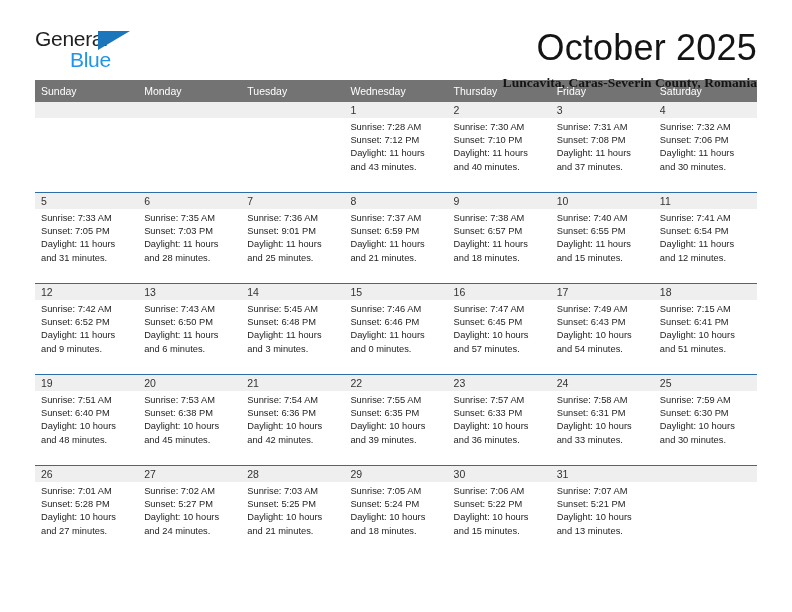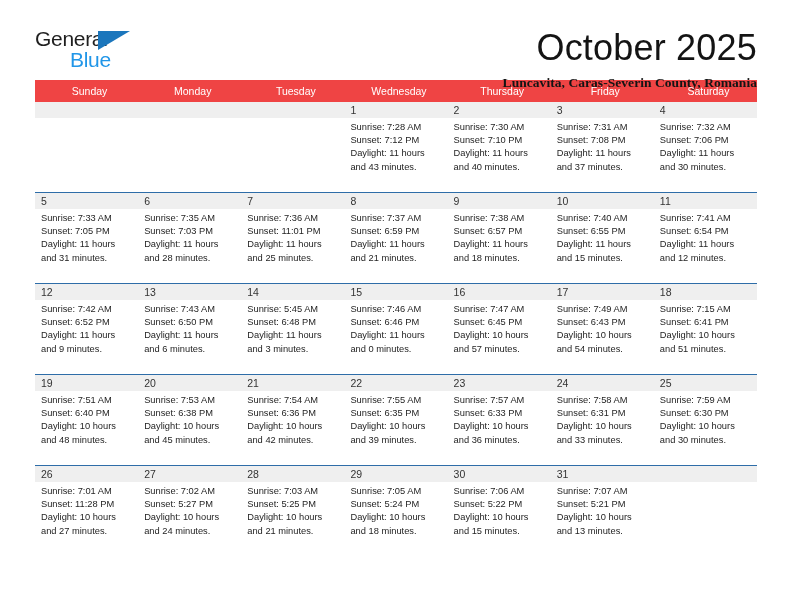--- a/index.html
+++ b/index.html
@@ -85,25 +85,25 @@
   }
 
   
   .calendar {
     width: 722px;
     margin-top: 8px;
     border-collapse: collapse;
     table-layout: fixed;
   }
   .calendar th {
-    background: #ef4444;
+    background: #737373;
     color: #ffffff;
     font-size: 10.5px;
     font-weight: normal;
-    text-align: center;
+    text-align: left;
     padding: 5px 0 5px 6px;
     height: 19px;
     box-sizing: border-box;
   }
   .calendar td {
     vertical-align: top;
     padding: 0;
     height: 90px;
     border-top: 1.6px solid #2e6da8;
     background: #ffffff;
@@ -267,21 +267,21 @@
                 <div>Daylight: 11 hours</div>
                 <div>and 28 minutes.</div>
               </div>
             </div>
           </td>
           <td>
             <div class="daycell">
               <div class="daynum-band">7</div>
               <div class="details">
                 <div>Sunrise: 7:36 AM</div>
-                <div>Sunset: 11:01 PM</div>
+                <div>Sunset: 9:01 PM</div>
                 <div>Daylight: 11 hours</div>
                 <div>and 25 minutes.</div>
               </div>
             </div>
           </td>
           <td>
             <div class="daycell">
               <div class="daynum-band">8</div>
               <div class="details">
                 <div>Sunrise: 7:37 AM</div>
@@ -482,21 +482,21 @@
               </div>
             </div>
           </td>
         </tr>
         <tr class="week">
           <td>
             <div class="daycell">
               <div class="daynum-band">26</div>
               <div class="details">
                 <div>Sunrise: 7:01 AM</div>
-                <div>Sunset: 11:28 PM</div>
+                <div>Sunset: 5:28 PM</div>
                 <div>Daylight: 10 hours</div>
                 <div>and 27 minutes.</div>
               </div>
             </div>
           </td>
           <td>
             <div class="daycell">
               <div class="daynum-band">27</div>
               <div class="details">
                 <div>Sunrise: 7:02 AM</div>

